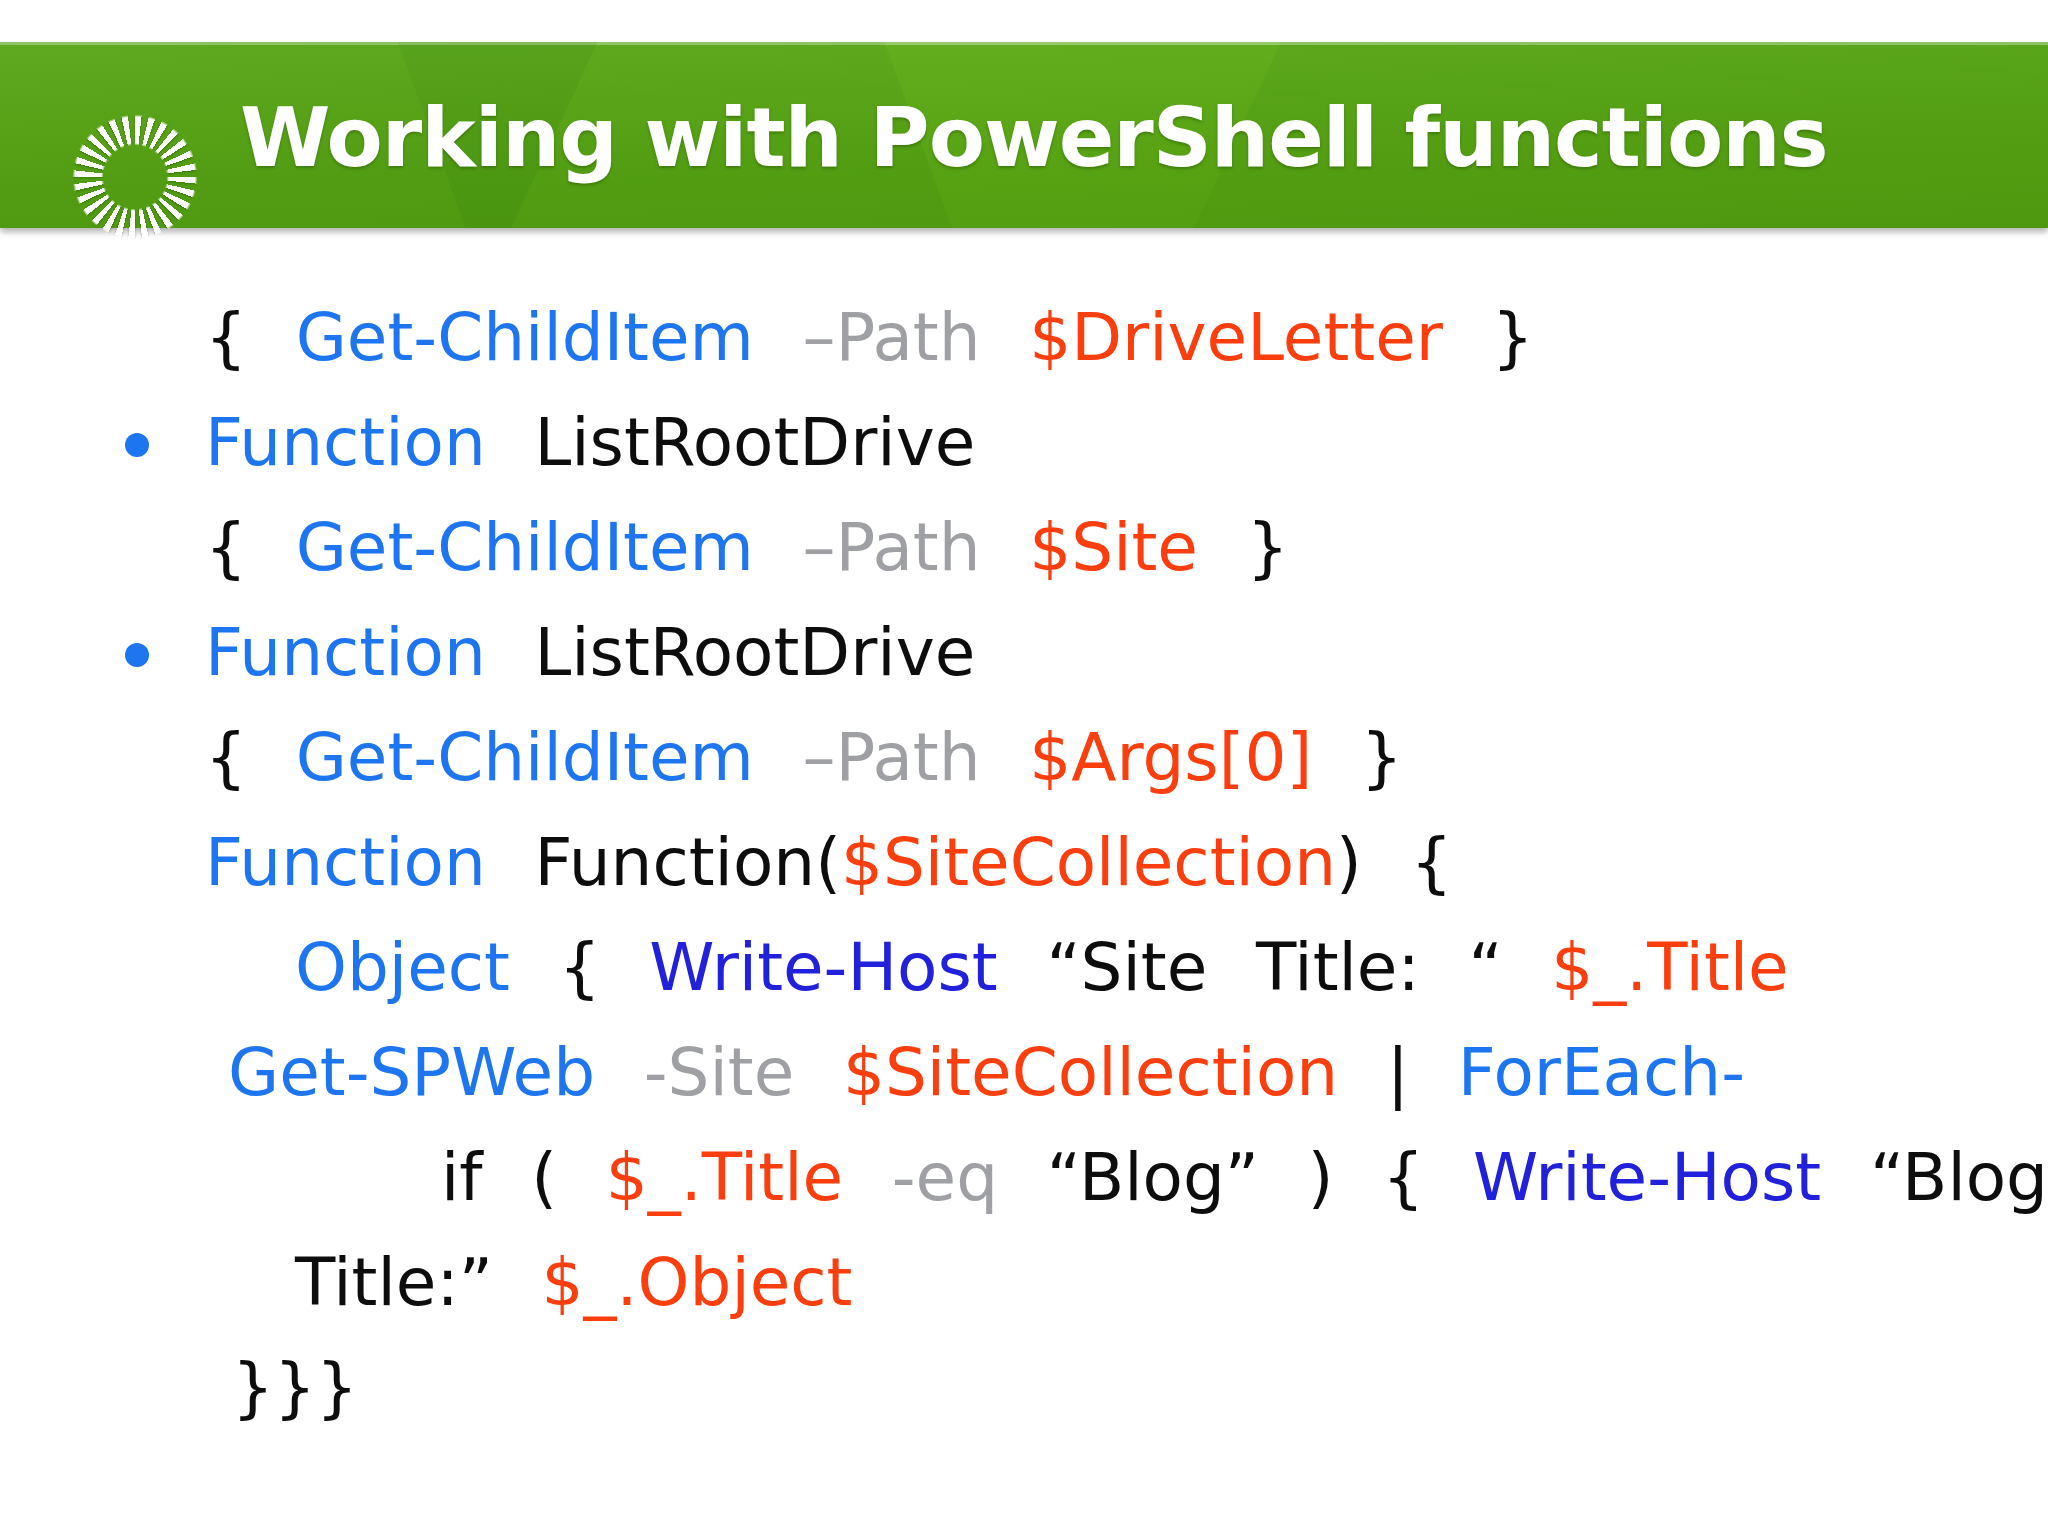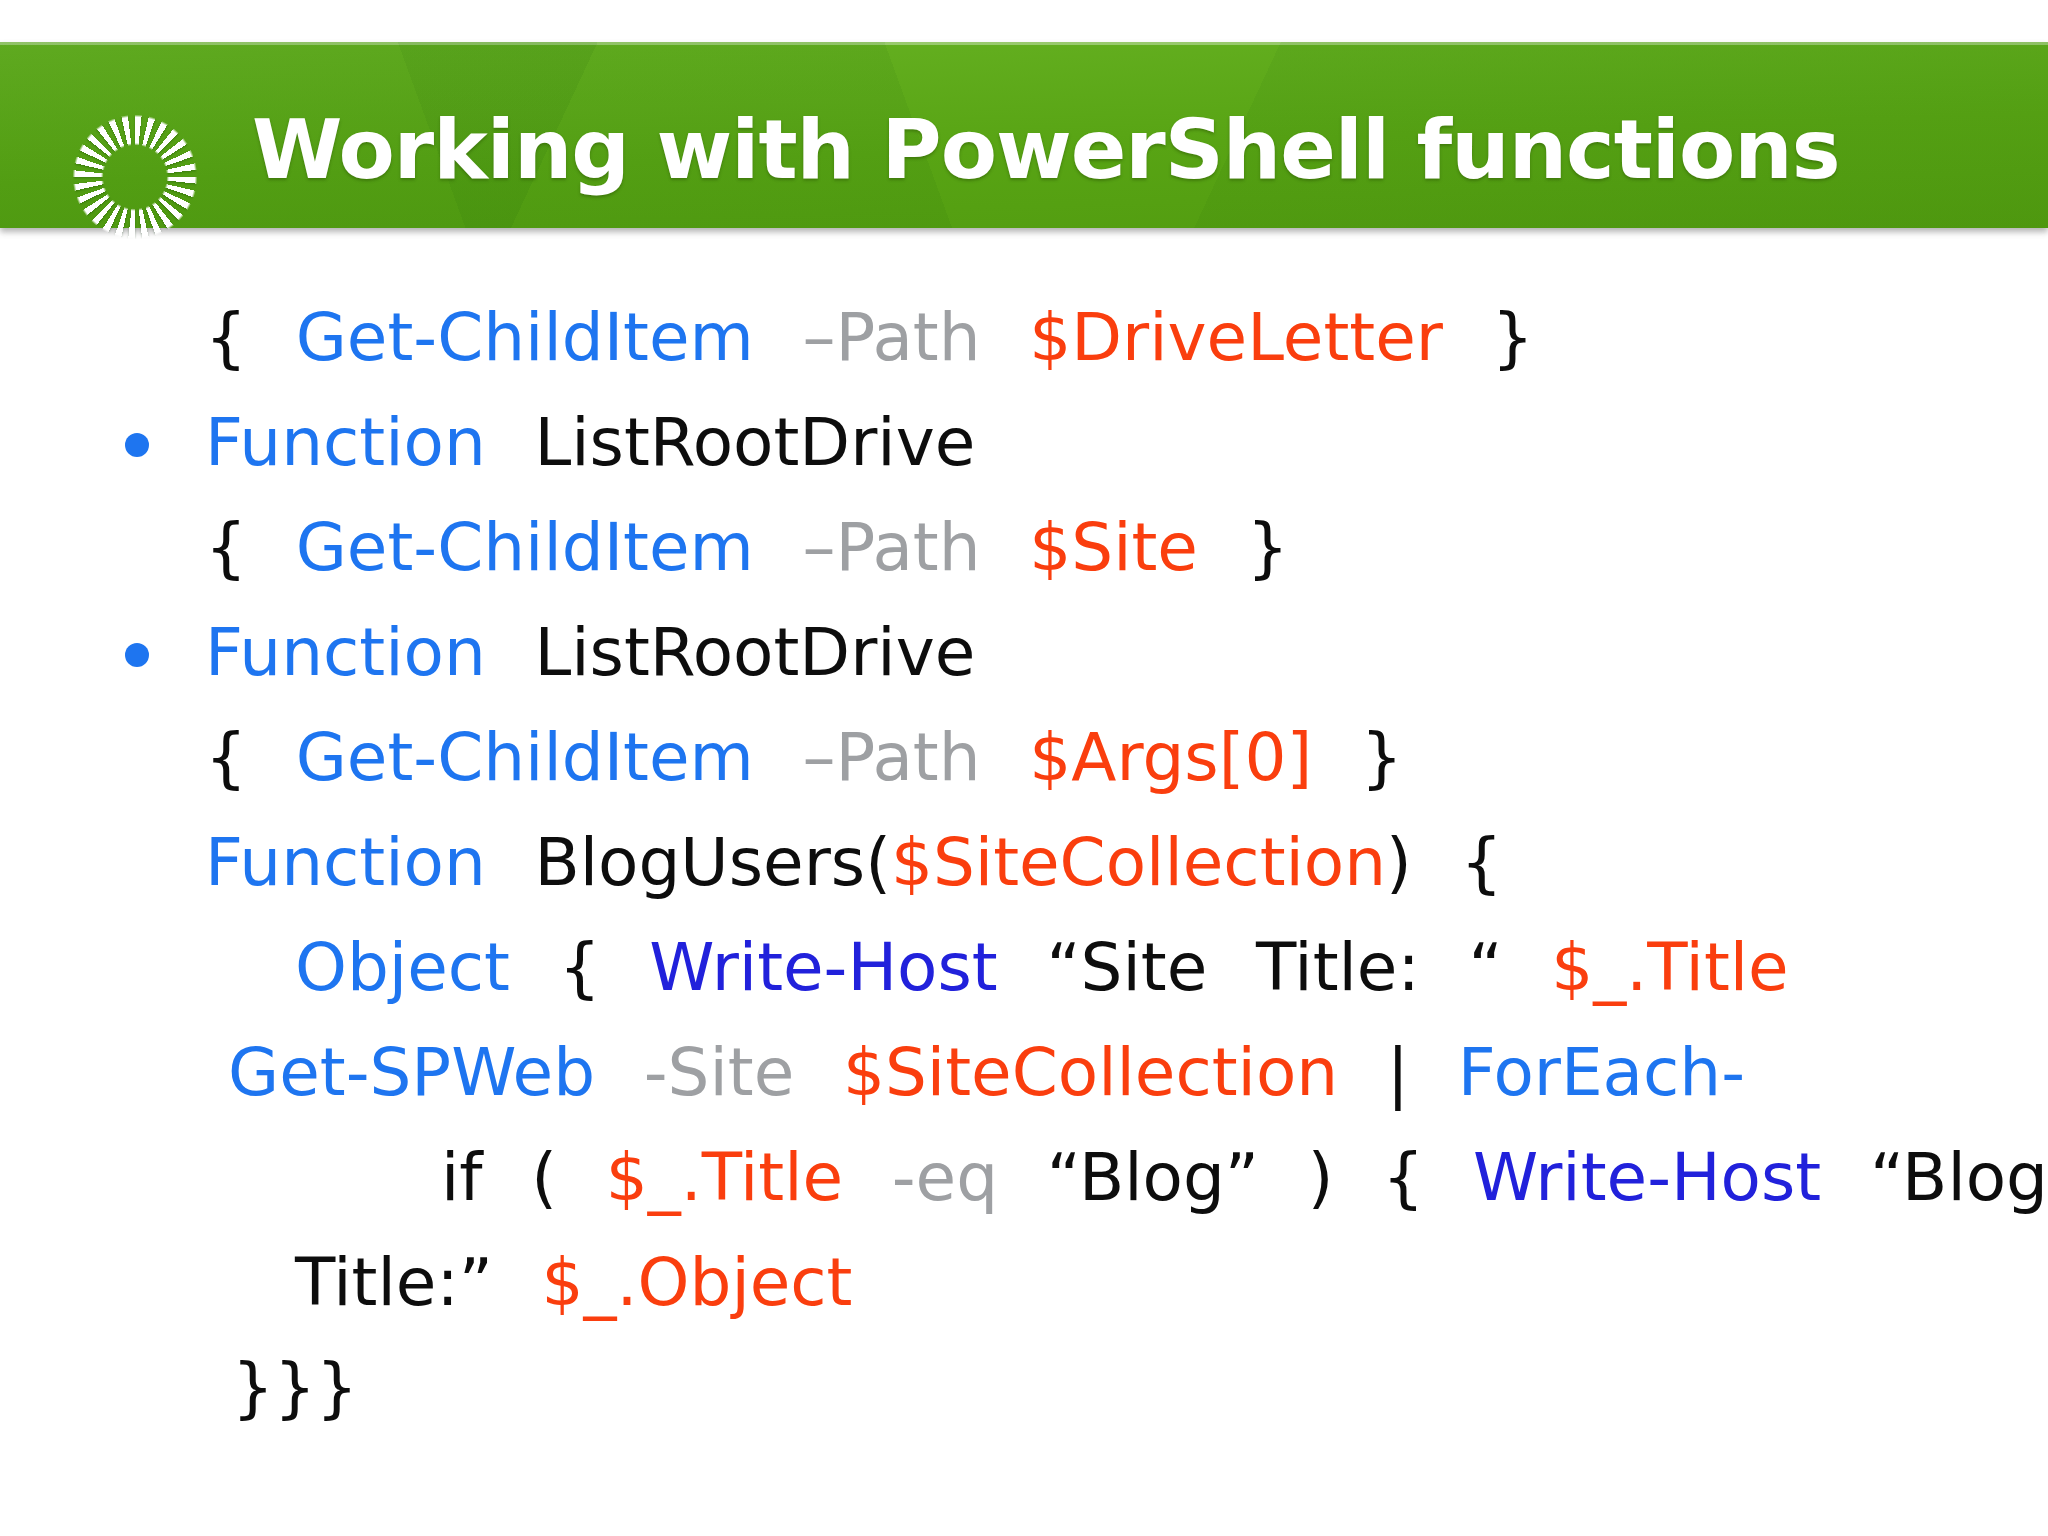--- a/index.html
+++ b/index.html
@@ -27,21 +27,21 @@
   }
   .logo{
     position:absolute;left:72px;top:72px;width:126px;height:126px;
     background:repeating-conic-gradient(#ffffff 0deg 6.2deg, rgba(255,255,255,0) 6.2deg 12.86deg);
     -webkit-mask:radial-gradient(closest-side, transparent 0 50%, #000 54% 95%, transparent 99%);
             mask:radial-gradient(closest-side, transparent 0 50%, #000 54% 95%, transparent 99%);
     filter:drop-shadow(0 1px 1px rgba(0,40,0,0.3));
   }
   .title{
     position:absolute;left:240px;top:50%;transform:translateY(-47%);
-    margin:12px;color:#ffffff;font-size:82px;font-weight:700;letter-spacing:-1px;
+    margin:0;color:#ffffff;font-size:82px;font-weight:700;letter-spacing:-1px;
     text-shadow:0 2px 3px rgba(40,80,0,0.45);
     white-space:nowrap;
   }
   
   .code-area{position:absolute;left:0;top:292px;width:2048px;}
   .code-line{
     position:relative;
     height:105px;
     font-size:66px;
     line-height:92px;
@@ -72,20 +72,20 @@
   <div class="header-bar">
     <span class="logo"></span>
     <h1 class="title">Working with PowerShell functions</h1>
   </div>
   <div class="code-area" id="code-area">
       <div class="code-line ind-a"><span class="c-plain">{ </span><span class="c-keyword">Get-ChildItem </span><span class="c-param">–Path </span><span class="c-variable">$DriveLetter </span><span class="c-plain">}</span></div>
       <div class="code-line ind-a"><span class="bullet"></span><span class="c-keyword">Function </span><span class="c-plain">ListRootDrive</span></div>
       <div class="code-line ind-a"><span class="c-plain">{ </span><span class="c-keyword">Get-ChildItem </span><span class="c-param">–Path </span><span class="c-variable">$Site </span><span class="c-plain">}</span></div>
       <div class="code-line ind-a"><span class="bullet"></span><span class="c-keyword">Function </span><span class="c-plain">ListRootDrive</span></div>
       <div class="code-line ind-a"><span class="c-plain">{ </span><span class="c-keyword">Get-ChildItem </span><span class="c-param">–Path </span><span class="c-variable">$Args[0] </span><span class="c-plain">}</span></div>
-      <div class="code-line ind-a"><span class="c-keyword">Function </span><span class="c-plain">BlogUsers(</span><span class="c-variable">$SiteCollection</span><span class="c-plain">) {</span></div>
+      <div class="code-line ind-a"><span class="c-keyword">Function </span><span class="c-plain">Function(</span><span class="c-variable">$SiteCollection</span><span class="c-plain">) {</span></div>
       <div class="code-line ind-d"><span class="c-keyword">Object </span><span class="c-plain">{ </span><span class="c-cmdlet">Write-Host </span><span class="c-plain">“Site Title: “ </span><span class="c-variable">$_.Title</span></div>
       <div class="code-line ind-b"><span class="c-keyword">Get-SPWeb </span><span class="c-param">-Site </span><span class="c-variable">$SiteCollection </span><span class="c-plain">| </span><span class="c-keyword">ForEach-</span></div>
       <div class="code-line ind-c"><span class="c-plain">if ( </span><span class="c-variable">$_.Title </span><span class="c-param">-eq </span><span class="c-plain">“Blog” ) { </span><span class="c-cmdlet">Write-Host </span><span class="c-plain">“Blog</span></div>
       <div class="code-line ind-d"><span class="c-plain">Title:” </span><span class="c-variable">$_.Object</span></div>
       <div class="code-line ind-e"><span class="c-plain">}}}</span></div>
     </div>
 </div>
 
 </body></html>

